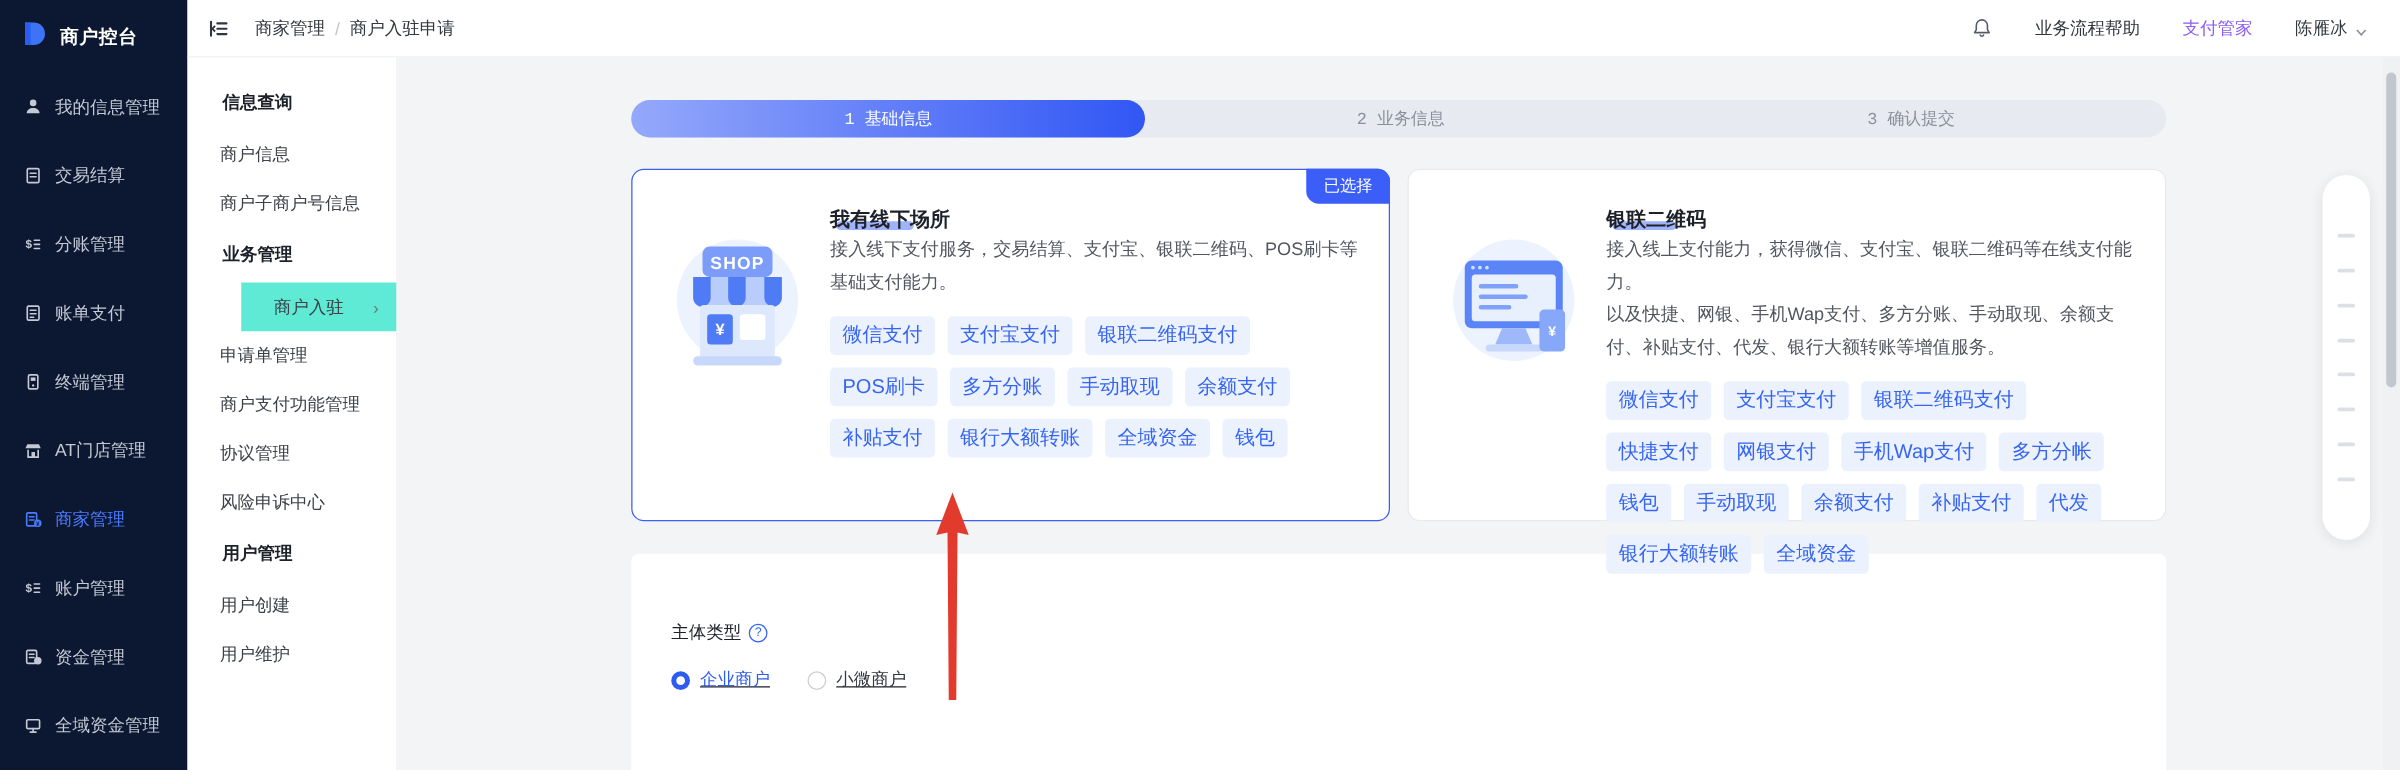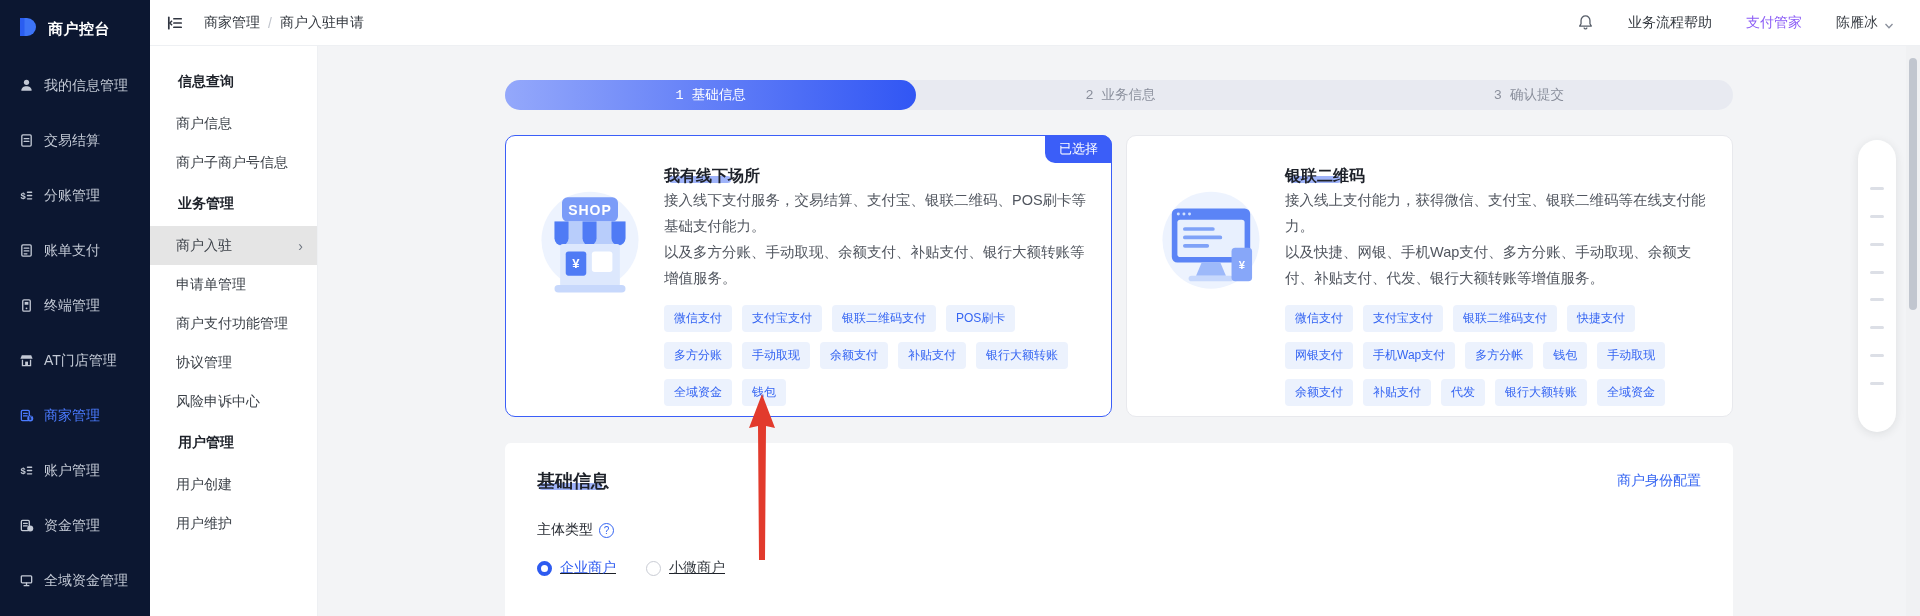--- a/index.html
+++ b/index.html
@@ -32,21 +32,21 @@
   .user-menu { display:flex; align-items:center; gap:6px; font-size:14px; color:#33383f; cursor:pointer; }
   .chev-down { width:10px; height:10px; color:#8a909c; }
 
   .below { flex:1; display:flex; min-height:0; }
 
   
   .sub-sidebar { width:168px; background:#fff; border-right:1px solid #eef0f3; padding-top:14px; flex:none; }
   .sub-row { font-size:14px; display:flex; align-items:center; }
   .sub-row.header { height:44px; padding-left:28px; color:#1d2129; font-weight:bold; cursor:default; }
   .sub-row.item { height:39px; padding-left:26px; color:#3c4148; cursor:pointer; }
-  .sub-row.item.active { background:#e5e5e5; }
+  .sub-row.item.active { background:#5eead4;margin-left:43px; }
   .row-chevron { margin-left:auto; margin-right:14px; color:#6f7680; font-size:14px; }
 
   
   .content { flex:1; min-width:0; padding-top:34px; overflow:hidden; }
   .container { width:1228px; margin:0 auto; }
 
   .stepper { display:flex; height:30px; background:#e8eaf1; border-radius:16px; }
   .step { flex:1; display:flex; align-items:center; justify-content:center; font-size:13.5px; color:#8a8f9c; cursor:pointer;font-family:Liberation Mono, monospace; }
   .step.active { flex:0 0 33.5%; background:linear-gradient(90deg,#94a8fb,#3156f4); border-radius:16px; color:#fff; }
 
@@ -57,21 +57,21 @@
   .sel-badge { position:absolute; top:-1px; right:-1px; background:#3b5ef8; color:#fff; font-size:13px;
                padding:5px 14px; border-radius:0 10px 0 10px; }
   .card-icon { flex:none; width:112px; margin:22px 18px 0 0; }
   .card-body { flex:1; min-width:0; padding-top:4px; }
   .card-title { font-size:16px; font-weight:600; color:#1d2129; }
   .hl { position:relative; z-index:0; }
   .hl::after { content:""; position:absolute; left:5px; right:30%; bottom:1px; height:7px;
                background:#3f68f3; opacity:.5; border-radius:4px; z-index:-1; }
   .card-desc { font-size:14.5px; line-height:26px; color:#51565f; margin-bottom:14px; }
   .tags { display:flex; flex-wrap:wrap; gap:10px; }
-  .tag { background:#ecf2fd; color:#3565f2; font-size:12px; padding:5px 10px; border-radius:4px; white-space:nowrap; }
+  .tag { background:#ecf2fd; color:#3565f2; font-size:16px; padding:5px 10px; border-radius:4px; white-space:nowrap; }
 
   .panel { margin-top:26px; height:210px; background:#fff; border-radius:6px; padding:26px 32px; }
   .panel-head { display:flex; align-items:center; justify-content:space-between; }
   .panel-title { font-size:18px; font-weight:600; color:#1d2129; }
   .panel-title .hl::after { left:2px; right:10%; }
   .panel-link { font-size:14px; color:#3565f2; cursor:pointer; text-decoration:none; }
   .field-label { margin-top:28px; font-size:14px; font-weight:500; color:#1d2129; display:flex; align-items:center; gap:6px; }
   .help-icon { width:15px; height:15px; border:1px solid #3565f2; color:#3565f2; border-radius:50%;
                font-size:10px; line-height:13px; text-align:center; cursor:pointer; }
   .radios { margin-top:20px; display:flex; gap:30px;text-decoration:underline; }
@@ -349,21 +349,20 @@
                   <rect x="34" y="72" width="22" height="26" rx="3" fill="#4f7bf5"></rect>
                   <text x="45" y="90" text-anchor="middle" font-size="14" font-weight="bold" fill="#fff">¥</text>
                   <rect x="62" y="72" width="22" height="22" rx="3" fill="#fff"></rect>
                   <rect x="22" y="108" width="76" height="8" rx="4" fill="#c7d8fc"></rect>
                 </svg>
               </div>
               <div class="card-body">
                 <h2 class="card-title"><span class="hl">我有线下场所</span></h2>
                 <div class="card-desc">
                   <span>接入线下支付服务，交易结算、支付宝、银联二维码、POS刷卡等基础支付能力。</span>
-                  <span style="display:block">以及多方分账、手动取现、余额支付、补贴支付、银行大额转账等增值服务。</span>
                 </div>
                 <div class="tags">
 
                 <span class="tag">微信支付</span>
                     <span class="tag">支付宝支付</span>
                     <span class="tag">银联二维码支付</span>
                     <span class="tag">POS刷卡</span>
                     <span class="tag">多方分账</span>
                     <span class="tag">手动取现</span>
                     <span class="tag">余额支付</span>
@@ -412,24 +411,20 @@
                     <span class="tag">补贴支付</span>
                     <span class="tag">代发</span>
                     <span class="tag">银行大额转账</span>
                     <span class="tag">全域资金</span>
                   </div>
               </div>
             </section>
           </div>
 
           <section class="panel">
-            <div class="panel-head">
-              <h3 class="panel-title"><span class="hl">基础信息</span></h3>
-              <a class="panel-link">商户身份配置</a>
-            </div>
             <div class="field-label">
               <span>主体类型</span>
               <span class="help-icon">?</span>
             </div>
             <div class="radios">
 
                 <label class="radio-option active">
                   <span class="radio-circle"></span>
                   <span class="radio-label">企业商户</span>
                 </label>

